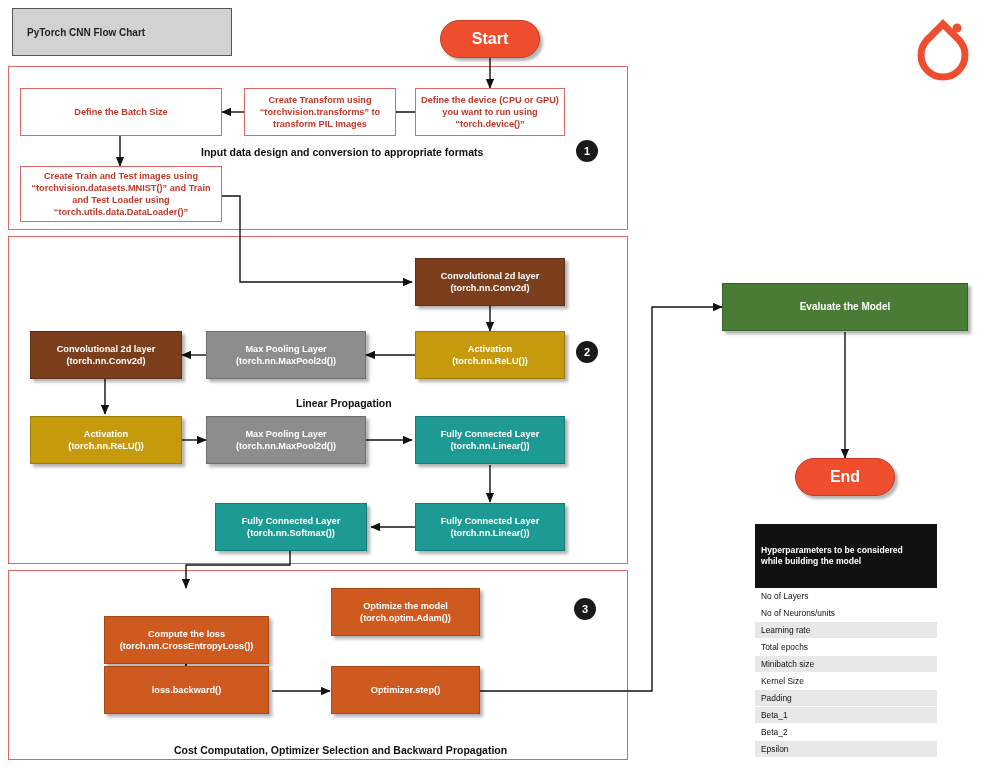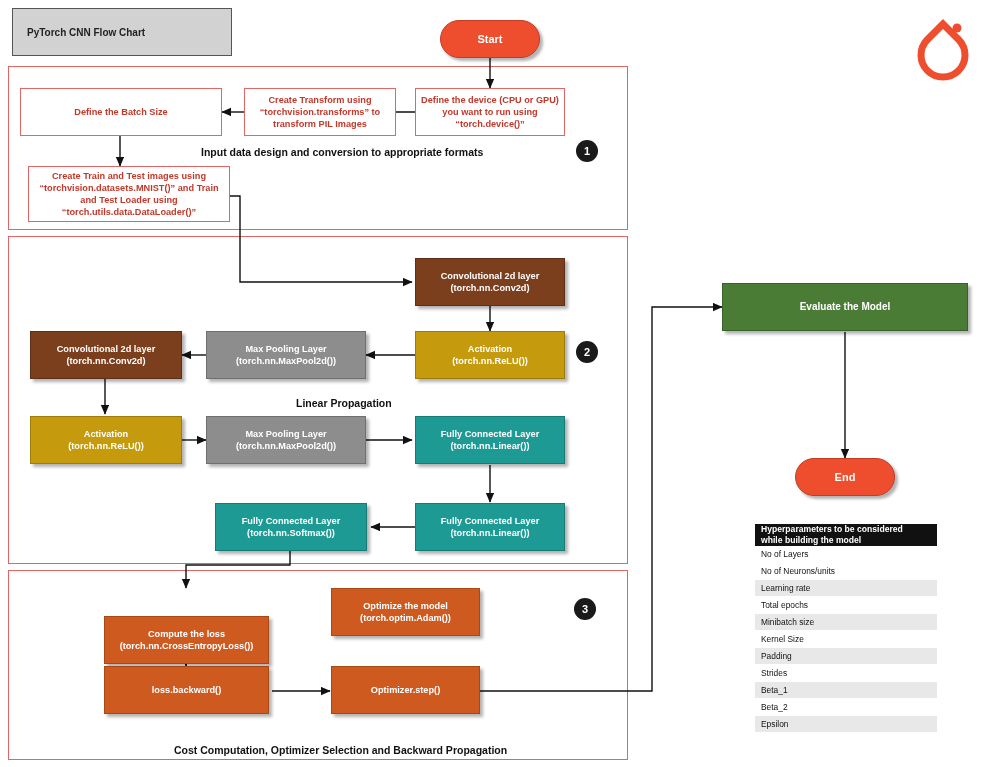--- a/index.html
+++ b/index.html
@@ -31,34 +31,34 @@
   .node-gray{background:#8d8d8d;border:1px solid #6f6f6f;color:#ffffff;}
   .node-gold{background:#c59a0d;border:1px solid #9e7c0a;color:#ffffff;}
   .node-teal{background:#1d9a94;border:1px solid #167a75;color:#ffffff;}
   .node-orange{background:#cf5a1f;border:1px solid #a84817;color:#ffffff;}
   .node-green{background:#4a7c36;border:1px solid #3a6129;color:#ffffff;}
   .shadow{box-shadow:3px 3px 3px rgba(0,0,0,.30);}
   
   .term{
     background:#ee4d2e;border:1px solid #c23d24;border-radius:22px;color:#ffffff;
     display:flex;align-items:center;justify-content:center;
-    font-size:11px;font-weight:bold;
+    font-size:16px;font-weight:bold;
   }
   
   .badge{
     width:22px;height:22px;border-radius:50%;background:#1a1a1a;color:#fff;
     display:flex;align-items:center;justify-content:center;
     font-size:11px;font-weight:bold;
   }
   .caption{font-size:10.5px;font-weight:bold;color:#111;padding-left:44px;}
   
   #hyper-table{left:755px;top:524px;width:182px;}
   #hyper-table .hdr{
     background:#111111;color:#ffffff;font-size:8.6px;font-weight:bold;
-    padding:0 6px;line-height:1.28;
+    padding:21px 6px;line-height:1.28;
   }
   #hyper-table .row{
     font-size:8.4px;color:#111;padding:3px 6px;border-bottom:1px solid #ffffff;
   }
   #hyper-table .row.alt{background:#e8e8e8;}
   #hyper-table .row.plain{background:#ffffff;}
   
   #wires{position:absolute;left:0;top:0;width:1000px;height:767px;pointer-events:none;}
   #logo{position:absolute;left:897px;top:8px;width:92px;height:80px;}
 </style>
@@ -140,21 +140,21 @@
 <div class="abs node node-outline" style="left:244px;top:88px;width:152px;height:48px;">
   <span class="l">Create Transform using</span>
   <span class="l">“torchvision.transforms” to</span>
   <span class="l">transform PIL Images</span>
 </div>
 
 <div class="abs node node-outline" style="left:20px;top:88px;width:202px;height:48px;">
   <span class="l">Define the Batch Size</span>
 </div>
 
-<div class="abs node node-outline" style="left:20px;top:166px;width:202px;height:56px;margin-left:8px;">
+<div class="abs node node-outline" style="left:20px;top:166px;width:202px;height:56px;">
   <span class="l">Create Train and Test images using</span>
   <span class="l">“torchvision.datasets.MNIST()” and Train</span>
   <span class="l">and Test Loader using</span>
   <span class="l">“torch.utils.data.DataLoader()”</span>
 </div>
 
 <div class="abs caption" style="left:157px;top:146px;">Input data design and conversion to appropriate formats</div>
 <div class="abs badge" style="left:576px;top:140px;">1</div>
 
 <div class="abs node node-brown shadow" style="left:415px;top:258px;width:150px;height:48px;">
@@ -235,17 +235,16 @@
     <div>Hyperparameters to be considered</div>
     <div>while building the model</div>
   </div>
   <div class="row plain">No of Layers</div>
   <div class="row plain">No of Neurons/units</div>
   <div class="row alt">Learning rate</div>
   <div class="row plain">Total epochs</div>
   <div class="row alt">Minibatch size</div>
   <div class="row plain">Kernel Size</div>
   <div class="row alt">Padding</div>
-  <div class="row plain">Strides</div>
   <div class="row alt">Beta_1</div>
   <div class="row plain">Beta_2</div>
   <div class="row alt">Epsilon</div>
 </div>
 
 </body></html>

